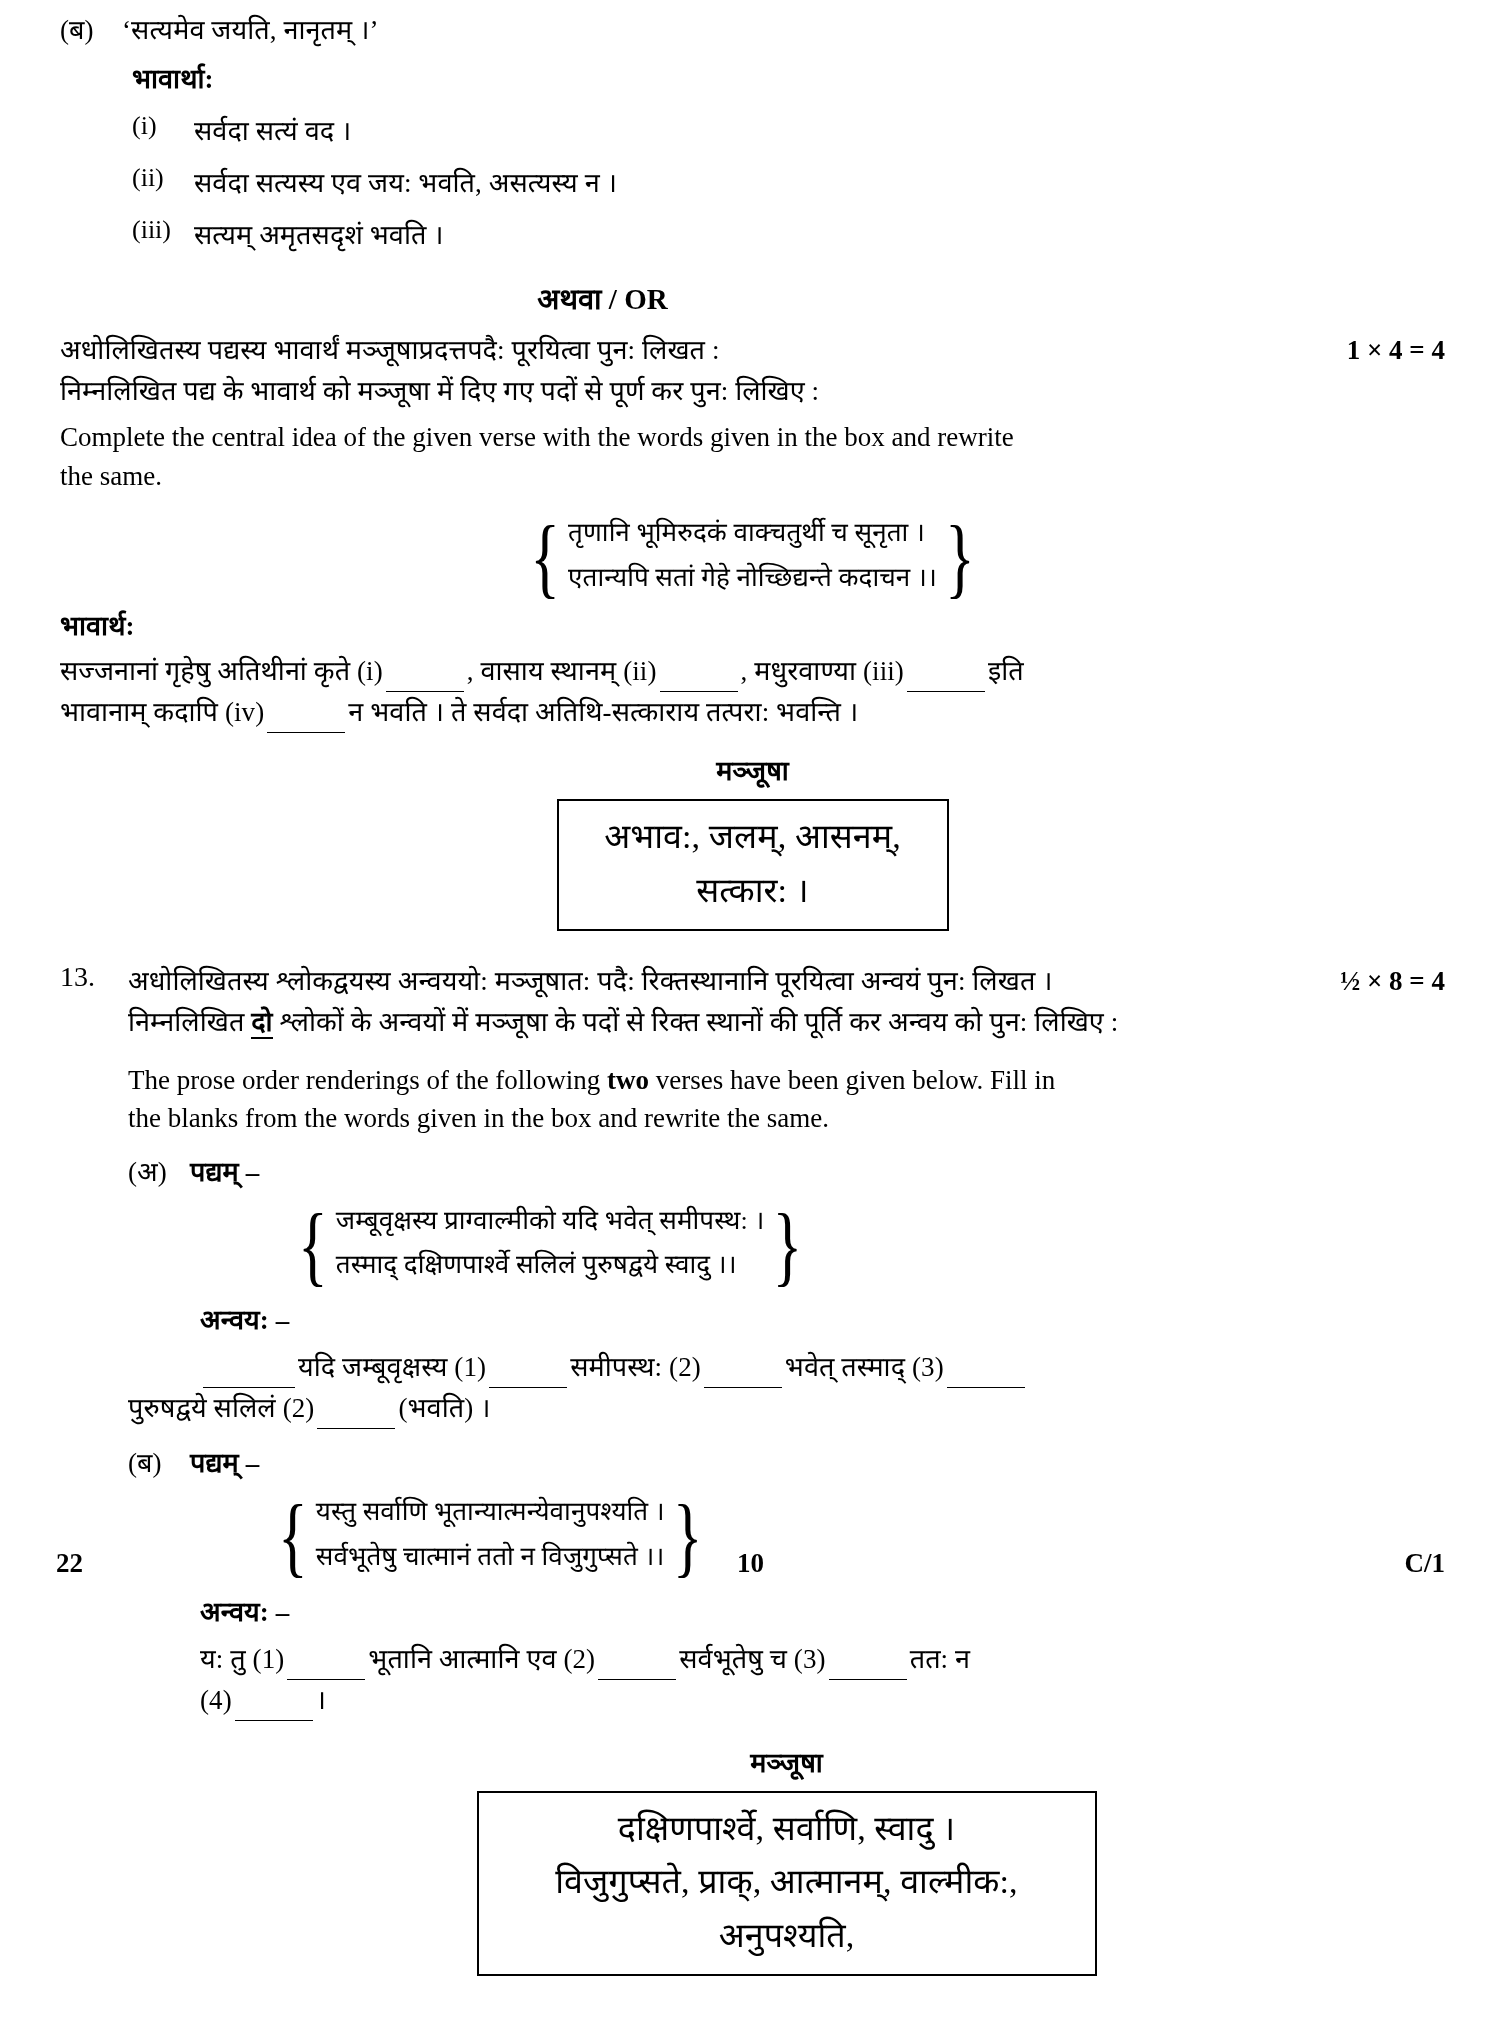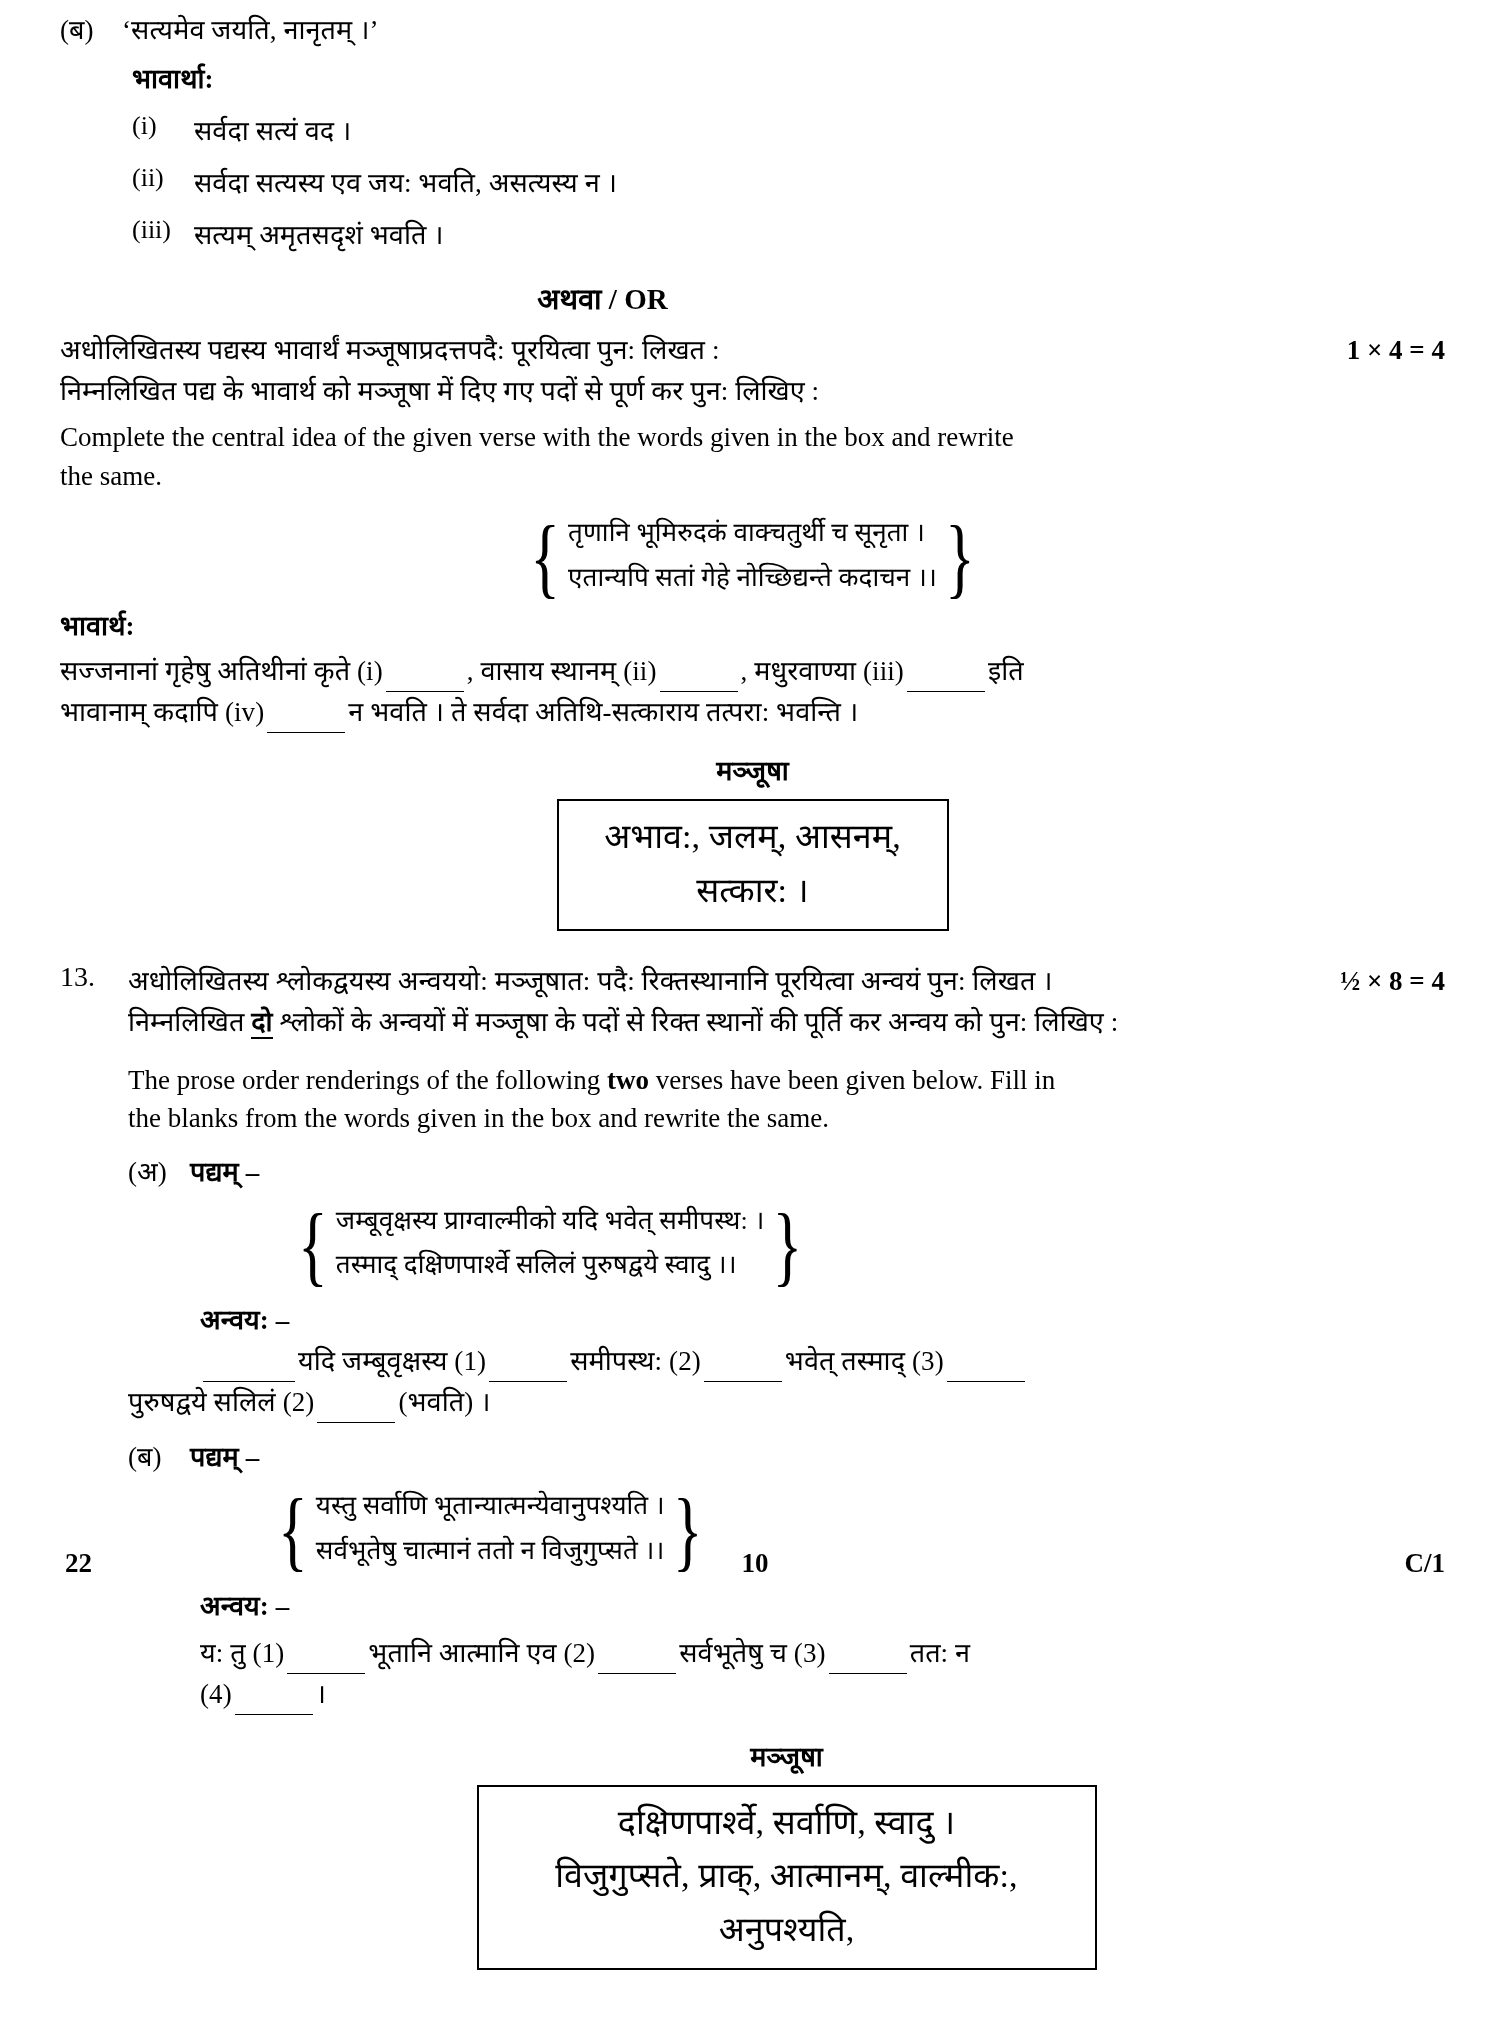--- a/index.html
+++ b/index.html
@@ -185,21 +185,21 @@
 
   .anvaya-label {
     font-size: 27px;
     font-weight: bold;
     margin-top: 12px;
   }
 
   
   .footer {
     position: absolute;
-    left: 65px;
+    left: 56px;
     right: 60px;
     bottom: 455px;
     display: flex;
     align-items: center;
     font-size: 27px;
     font-weight: bold;
   }
   .footer .f-left { flex: 0 0 auto; width: 33%; text-align: left; }
   .footer .f-center { flex: 0 0 auto; width: 34%; text-align: center; }
   .footer .f-right { flex: 0 0 auto; width: 33%; text-align: right; }
@@ -297,21 +297,21 @@
             <div class="verse-lines">
               <div class="verse-line dev">जम्बूवृक्षस्य प्राग्वाल्मीको यदि भवेत् समीपस्थ: ।</div>
               <div class="verse-line dev">तस्माद् दक्षिणपार्श्वे सलिलं पुरुषद्वये स्वादु ।।</div>
             </div>
             <div class="brace brace-right">}</div>
           </div>
         </div>
 
         <div class="indent-1 anvaya-label dev">अन्वय: –</div>
 
-        <div class="indent-1 dev" style="">
+        <div class="indent-1 dev" style="margin-top:6px;">
           <span class="blank lg"></span><span>यदि  जम्बूवृक्षस्य  (1)</span><span class="blank"></span><span>समीपस्थ:  (2)</span><span class="blank"></span><span>भवेत्  तस्माद्  (3)</span><span class="blank"></span>
         </div>
 
         <div class="dev">
           <span>पुरुषद्वये सलिलं (2)</span><span class="blank"></span><span>(भवति) ।</span>
         </div>
 
         <div class="row" style="margin-top:14px;">
           <div class="marker dev">(ब)</div>
           <div class="body-col dev bold">पद्यम् –</div>

